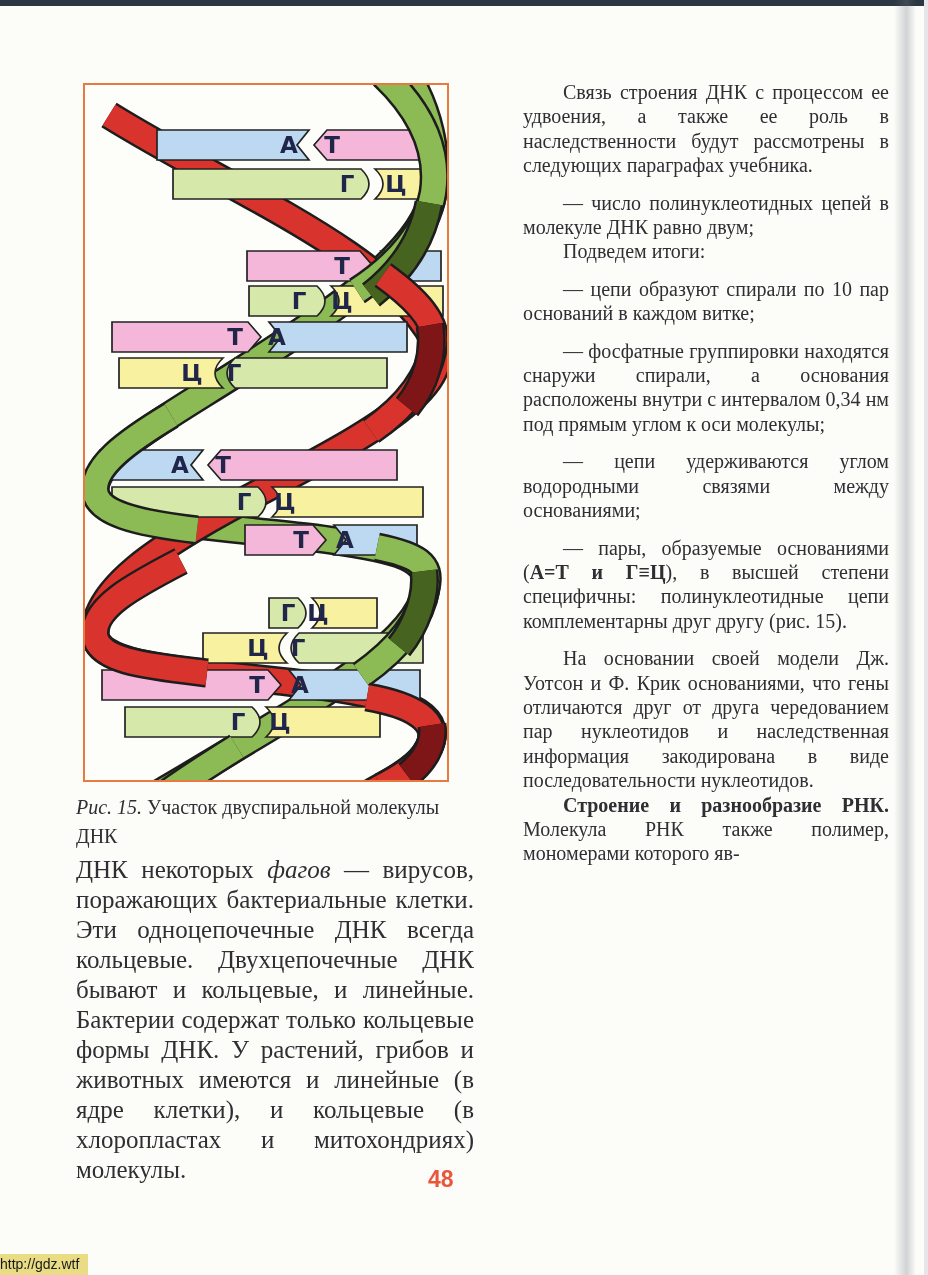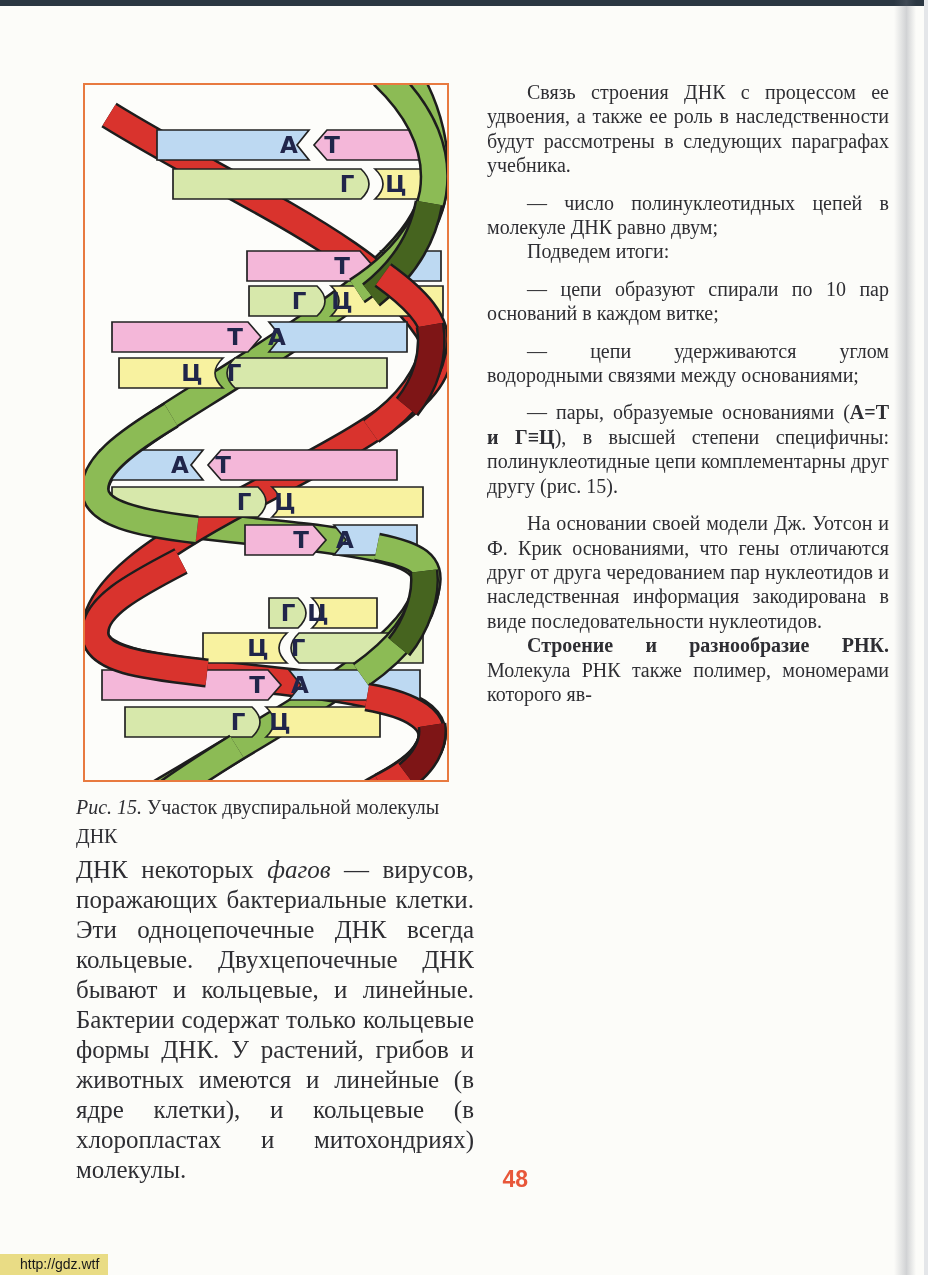--- a/index.html
+++ b/index.html
@@ -12,26 +12,26 @@
   #figure-box{position:absolute;left:83px;top:83px;width:362px;height:695px;
       border:2px solid #e87a40;background:#fdfdfa;}
   #figure-box svg{display:block;width:100%;height:100%;}
   #figure-caption{position:absolute;left:76px;top:793px;width:398px;
       font-size:20px;line-height:29px;text-align:left;}
   #left-col{position:absolute;left:76px;top:855px;width:398px;
       font-size:25px;line-height:30px;text-align:justify;}
   #right-col{position:absolute;left:487px;top:80px;width:402px;
       font-size:20px;line-height:24.4px;text-align:justify;}
   #right-col p, #left-col p, #figure-caption p{margin:0;}
-  #right-col p.indent{text-indent:40px;}
+  #right-col p.indent{text-indent:40px;margin-left:36px;}
   #right-col p.gap{margin-top:13px;}
-  #page-number{position:absolute;left:428px;top:1166px;width:100px;text-align:right;
+  #page-number{position:absolute;left:428px;top:1166px;width:100px;text-align:left;
       font-size:23px;font-weight:bold;color:#e8573a;font-family:"Liberation Sans",sans-serif;}
   #watermark{position:absolute;left:0;top:1254px;background:#e9dc85;color:#19191a;
-      font-family:"Liberation Sans",sans-serif;font-size:14px;padding:2px 9px 3px 20px;}
+      font-family:"Liberation Sans",sans-serif;font-size:14px;padding:2px 9px 3px 0;}
   b{font-weight:bold;} i{}
 </style>
 </head>
 <body>
 
 <div id="page">
   <div id="top-bar"></div>
   <div id="right-edge"></div>
   <div id="right-edge2"></div>
 
@@ -125,20 +125,21 @@
 
   <div id="left-col">
       <p class=""><span>ДНК некоторых </span><i>фагов</i><span> — вирусов, поражающих бактериальные клетки. Эти одноцепочечные ДНК всегда кольцевые. Двухцепочечные ДНК бывают и кольцевые, и линейные. Бактерии содержат только кольцевые формы ДНК. У растений, грибов и животных имеются и линейные (в ядре клетки), и кольцевые (в хлоропластах и митохондриях) молекулы.</span></p>
     </div>
 
   <div id="right-col">
       <p class="indent "><span>Связь строения ДНК с процессом ее удвоения, а также ее роль в наследственности будут рассмотрены в следующих параграфах учебника.</span></p>
       <p class="indent gap"><span>— число полинуклеотидных цепей в молекуле ДНК равно двум;</span></p>
       <p class="indent "><span>Подведем итоги:</span></p>
       <p class="indent gap"><span>— цепи образуют спирали по 10 пар оснований в каждом витке;</span></p>
+      <p class="indent gap"><span>— фосфатные группировки находятся снаружи спирали, а основания расположены внутри с интервалом 0,34 нм под прямым углом к оси молекулы;</span></p>
       <p class="indent gap"><span>— цепи удерживаются углом водородными связями между основаниями;</span></p>
       <p class="indent gap"><span>— пары, образуемые основаниями (</span><b>А=Т и Г≡Ц</b><span>), в высшей степени специфичны: полинуклеотидные цепи комплементарны друг другу (рис. 15).</span></p>
       <p class="indent gap"><span>На основании своей модели Дж. Уотсон и Ф. Крик основаниями, что гены отличаются друг от друга чередованием пар нуклеотидов и наследственная информация закодирована в виде последовательности нуклеотидов.</span></p>
       <p class="indent "><b>Строение и разнообразие РНК.</b><span> Молекула РНК также полимер, мономерами которого яв-</span></p>
     </div>
 
   <div id="page-number">48</div>
 
   <div id="watermark">http://gdz.wtf</div>
 </div>

